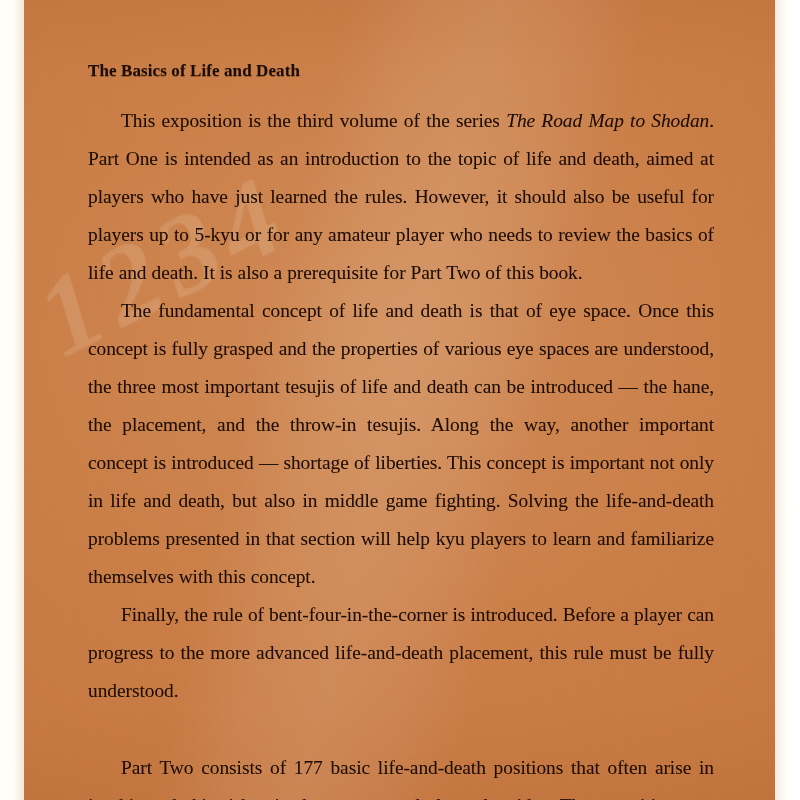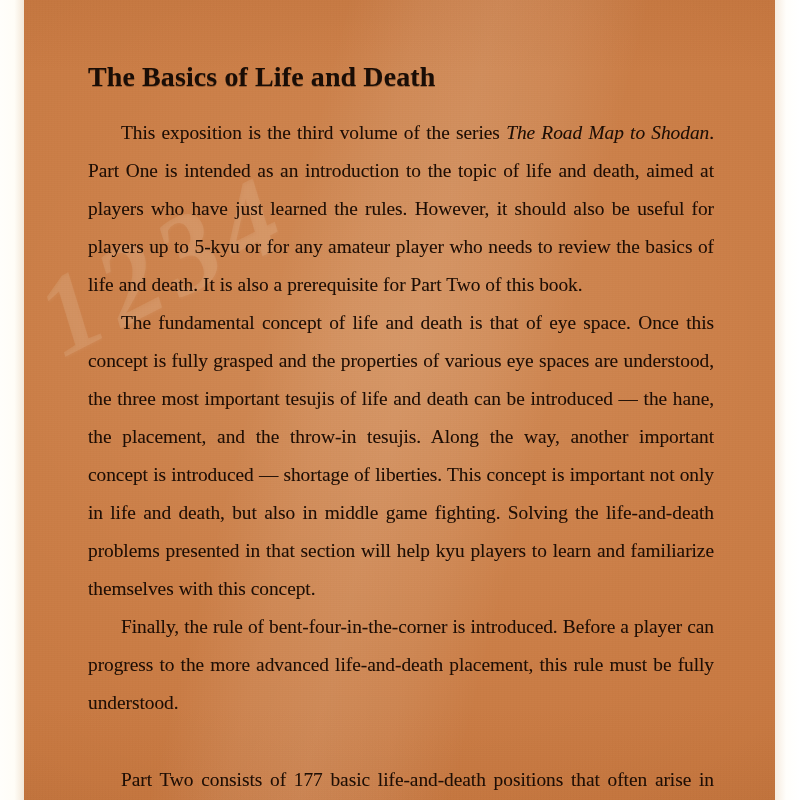--- a/index.html
+++ b/index.html
@@ -91,21 +91,21 @@
   .text-column {
     position: absolute;
     left: 64px;   
     top: 62px;
     width: 626px; 
   }
 
   .page-title {
     font-family: "Liberation Serif", "DejaVu Serif", serif;
     font-weight: bold;
-    font-size: 28px;
+    font-size: 17px;
     line-height: 1.1;
     color: #190d06;
     margin: 0 0 21px 0;
     letter-spacing: 0.1px;
     text-shadow: 0 0.5px 0.5px rgba(60,25,5,0.35);
   }
 
   p.body-para {
     margin: 0;
     font-size: 19.4px;

